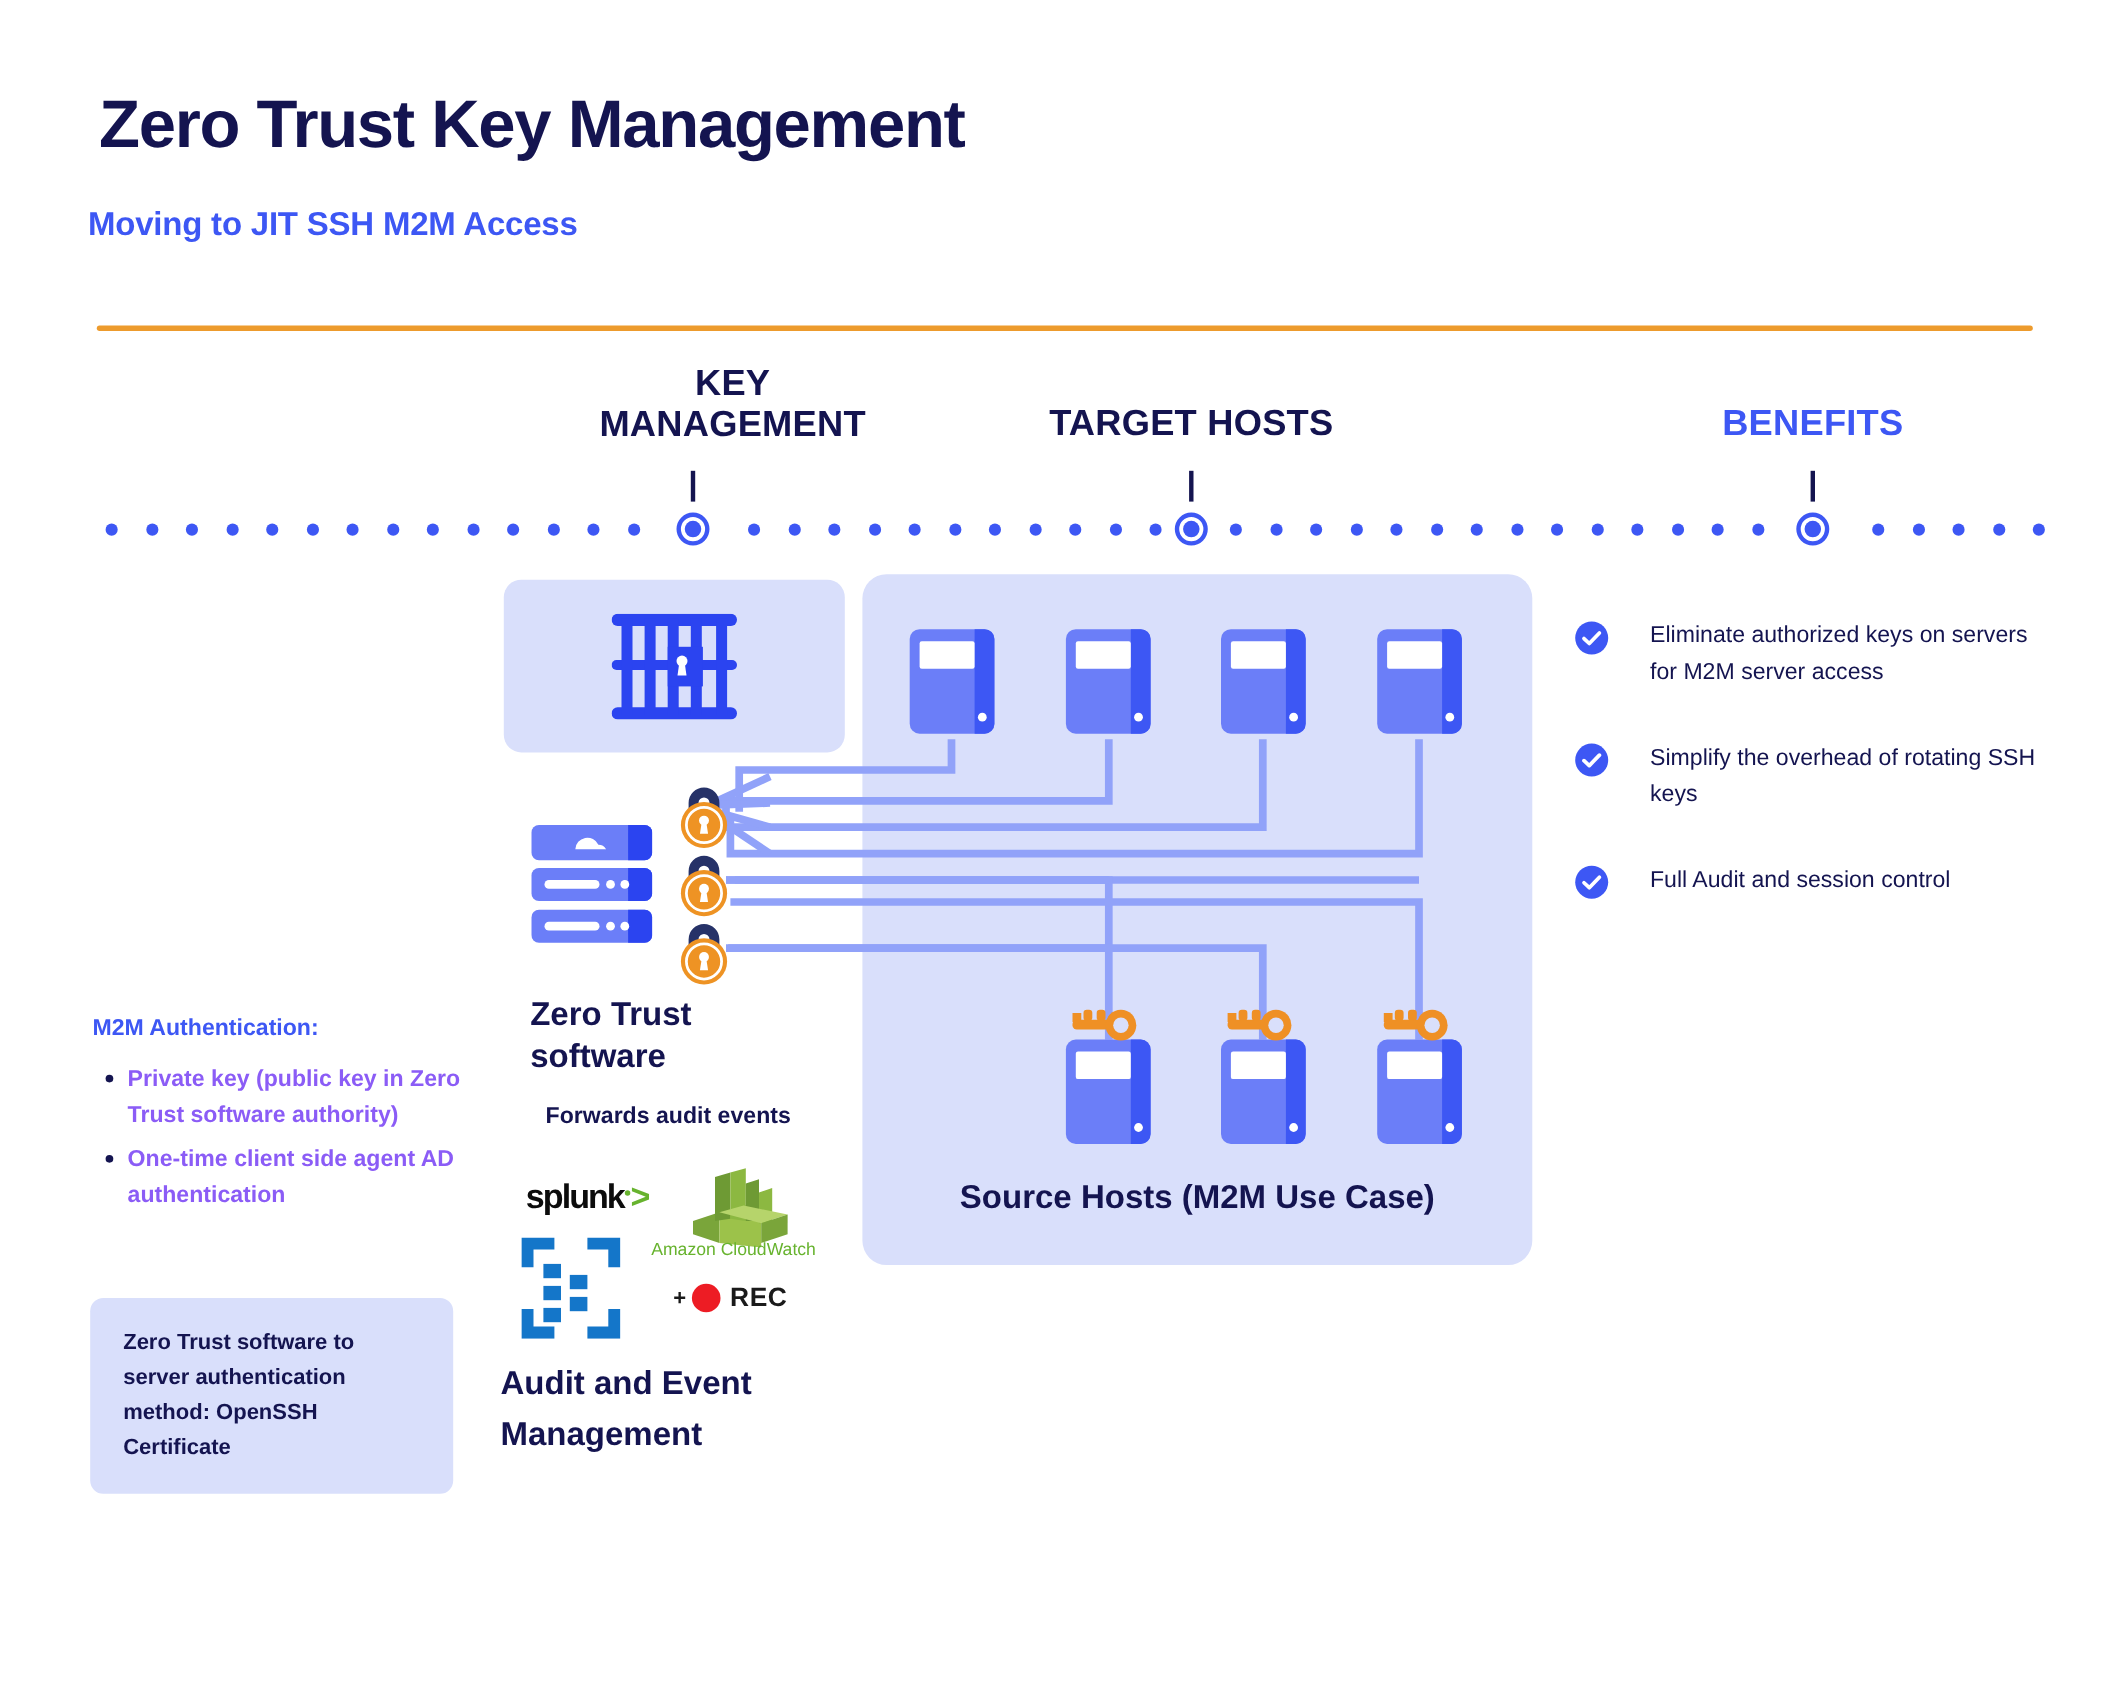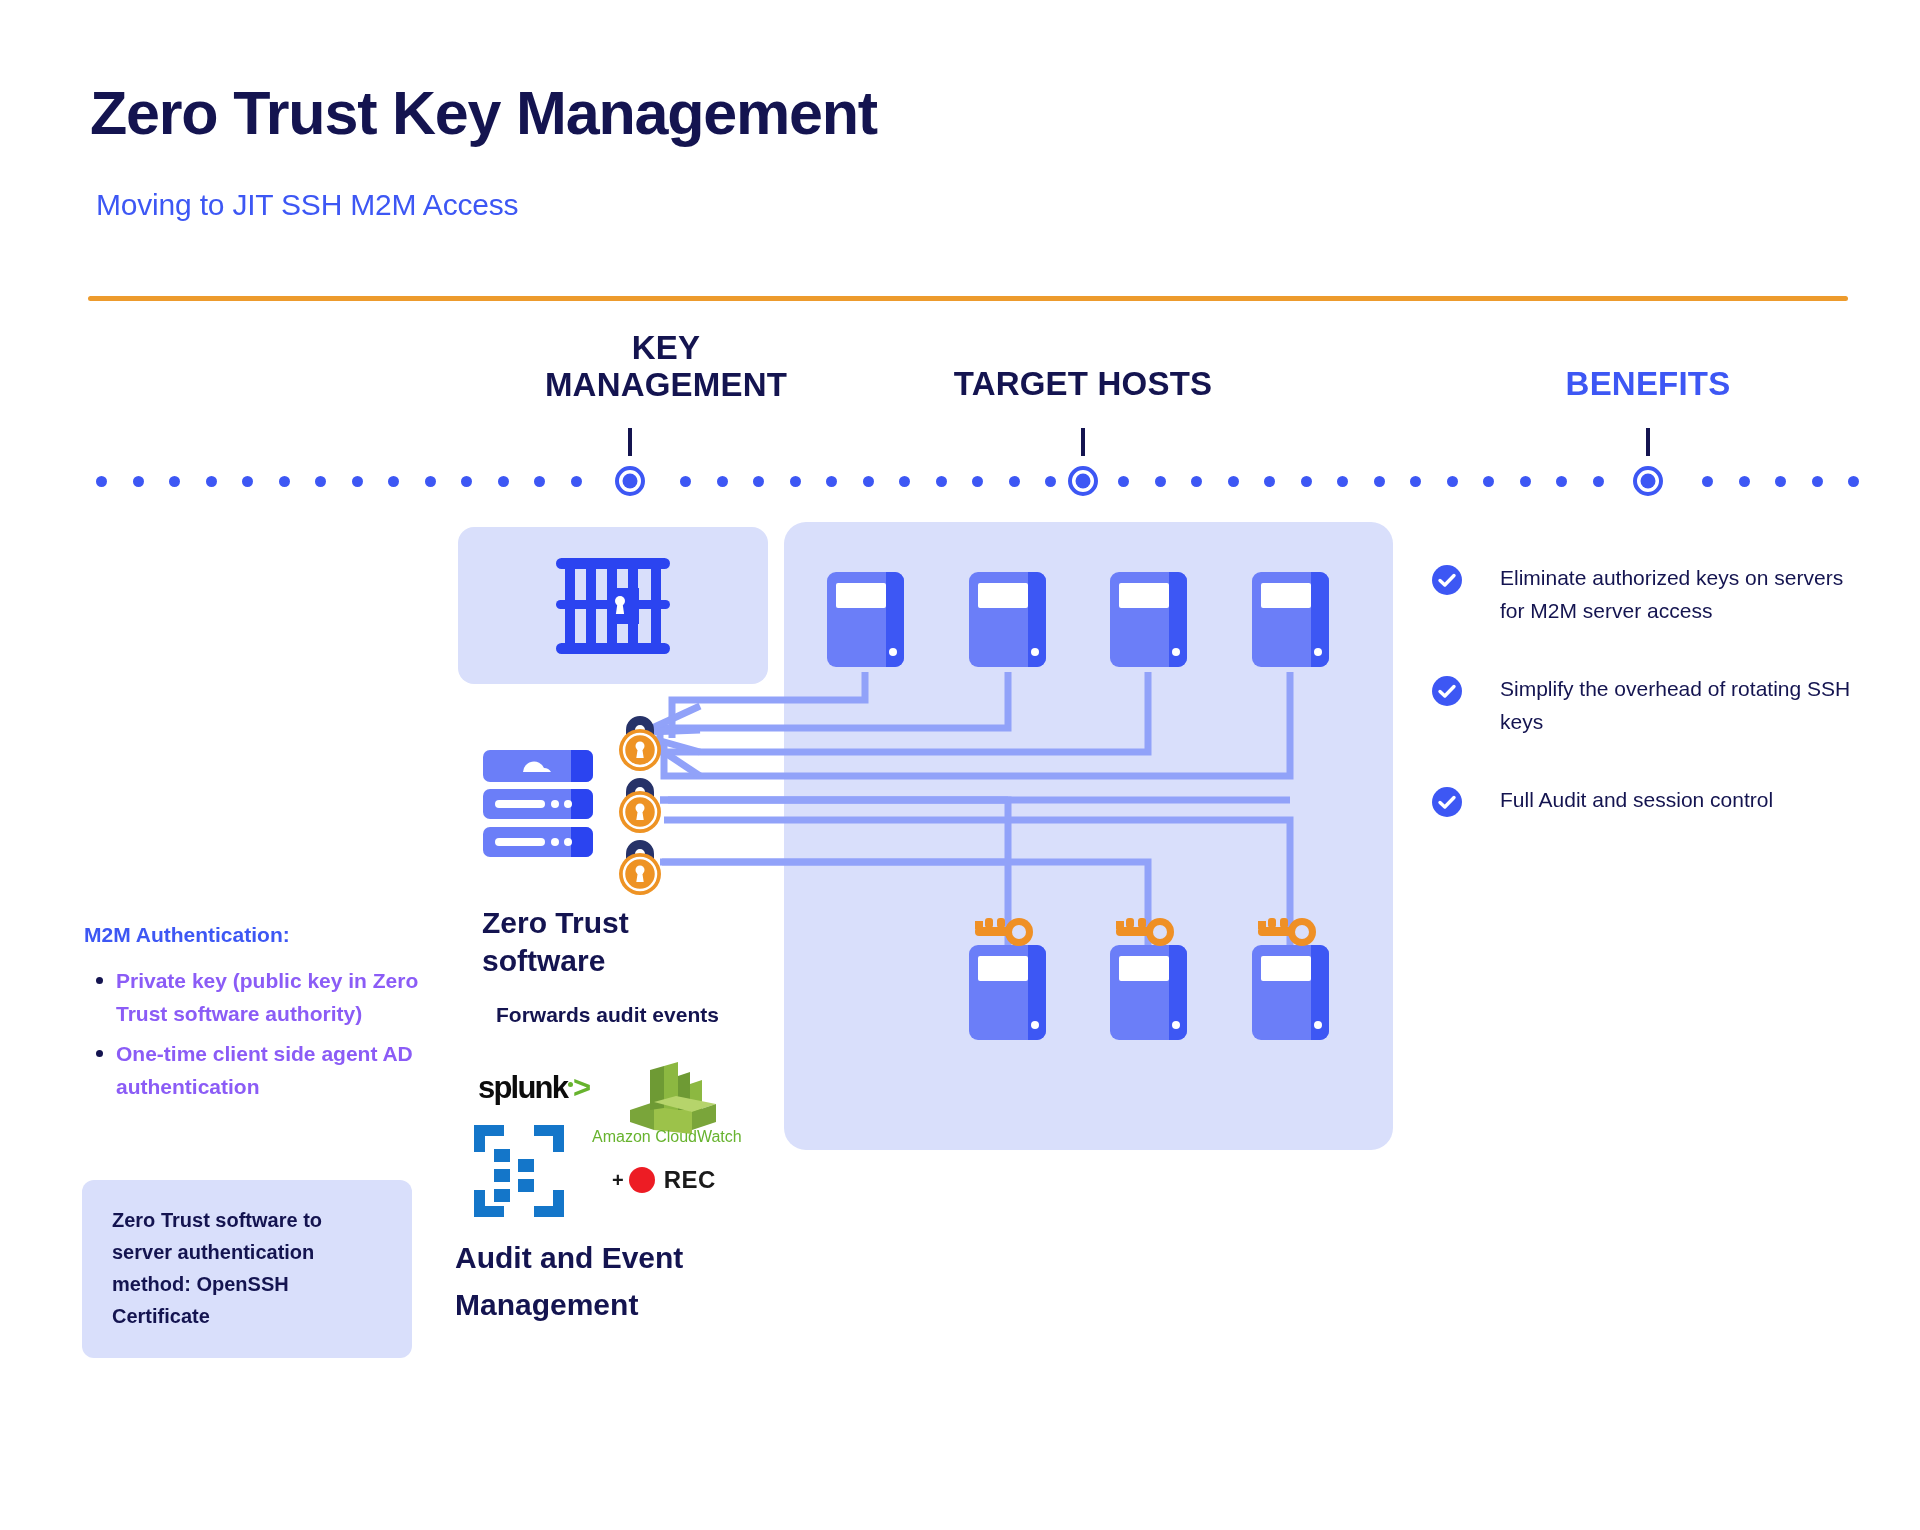--- a/index.html
+++ b/index.html
@@ -12,22 +12,22 @@
   }
   .page { position: absolute; inset: 0; }
 
   
   .title {
     position: absolute; left: 90px; top: 78px;
     font-size: 61px; font-weight: 800; letter-spacing: -1.2px;
     color: #141450;
   }
   .subtitle {
-    position: absolute; left: 96px; top: 188px;
-    font-size: 30px; font-weight: 400; letter-spacing: -0.2px;
+    position: absolute; left: 80px; top: 188px;
+    font-size: 30px; font-weight: 700; letter-spacing: -0.2px;
     color: #3d57f4;
   }
   .rule {
     position: absolute; left: 88px; top: 296px;
     width: 1760px; height: 5px; background: #ed9b2d; border-radius: 3px;
   }
 
   
   .tl-dots {
     position: absolute; left: 96px; top: 476px;
@@ -433,20 +433,21 @@
         <rect x="12" y="3" width="8" height="10" rx="3"></rect>
         <rect x="24" y="3" width="8" height="10" rx="3"></rect>
         <circle cx="46" cy="17" r="14"></circle>
       </g>
       <circle cx="46" cy="17" r="7" fill="#d9dffb"></circle>
     </svg>
   </div>
 
   <div class="lbl-zts">Zero Trust software</div>
   <div class="lbl-fwd">Forwards audit events</div>
+  <div class="lbl-source">Source Hosts (M2M Use Case)</div>
   <div class="lbl-audit">
     <div>Audit and Event</div>
     <div>Management</div>
   </div>
 
   <div class="splunk">
     <span>splunk</span><span class="dot"></span><span class="chev">&gt;</span>
   </div>
 
   <div style="position:absolute; left:620px; top:1058px; width:118px; height:76px;">

